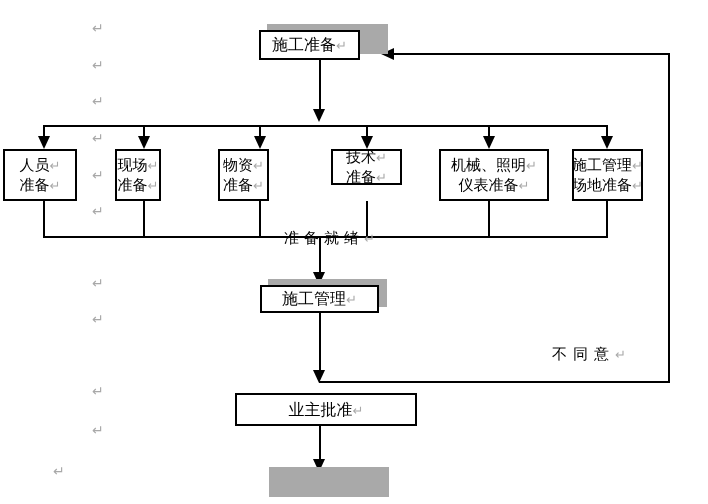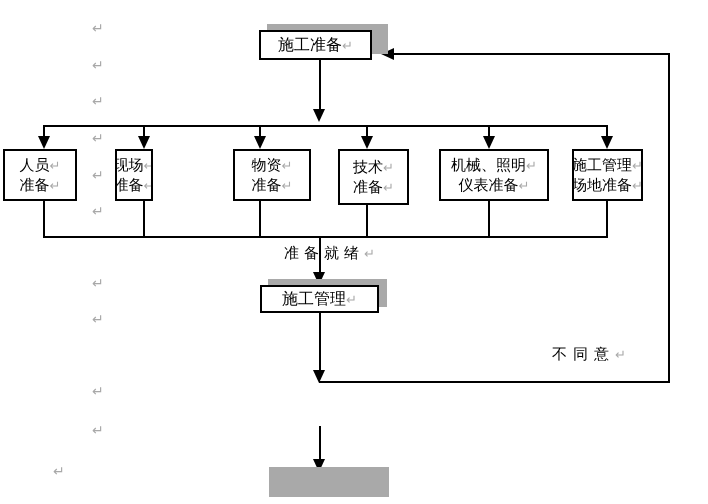--- a/index.html
+++ b/index.html
@@ -85,52 +85,55 @@
   <div class="hl" style="left:390px;top:53px;width:280px"></div>
   <div class="ah-left" style="left:381px;top:48px"></div>
 
   <div class="vl" style="left:319px;top:426px;height:34px"></div>
   <div class="ah-down" style="left:313px;top:459px"></div>
 
   <div class="shadow" style="left:267px;top:24px;width:121px;height:30px"></div>
   <div class="shadow" style="left:268px;top:279px;width:119px;height:28px"></div>
   <div class="shadow" style="left:269px;top:467px;width:120px;height:30px"></div>
 
-  <div class="box sl" style="left:259px;top:30px;width:113px;height:30px">
+  <div class="box sl" style="left:259px;top:30px;width:101px;height:30px">
     <div class="bl"><span>施工准备</span><span class="pm">↵</span></div>
   </div>
 
   <div class="box" style="left:3px;top:149px;width:74px;height:52px">
     <div class="bl"><span>人员</span><span class="pm">↵</span></div>
     <div class="bl"><span>准备</span><span class="pm">↵</span></div>
   </div>
-  <div class="box" style="left:115px;top:149px;width:38px;height:52px">
+  <div class="box" style="left:115px;top:149px;width:46px;height:52px">
     <div class="bl"><span>现场</span><span class="pm">↵</span></div>
     <div class="bl"><span>准备</span><span class="pm">↵</span></div>
   </div>
-  <div class="box" style="left:233px;top:149px;width:78px;height:52px">
+  <div class="box" style="left:218px;top:149px;width:51px;height:52px">
     <div class="bl"><span>物资</span><span class="pm">↵</span></div>
     <div class="bl"><span>准备</span><span class="pm">↵</span></div>
   </div>
-  <div class="box" style="left:338px;top:149px;width:71px;height:56px">
+  <div class="box" style="left:331px;top:149px;width:71px;height:36px">
     <div class="bl"><span>技术</span><span class="pm">↵</span></div>
     <div class="bl"><span>准备</span><span class="pm">↵</span></div>
   </div>
   <div class="box" style="left:572px;top:149px;width:71px;height:52px">
     <div class="bl"><span>施工管理</span><span class="pm">↵</span></div>
     <div class="bl"><span>场地准备</span><span class="pm">↵</span></div>
   </div>
   <div class="box" style="left:439px;top:149px;width:110px;height:52px">
     <div class="bl"><span>机械、照明</span><span class="pm">↵</span></div>
     <div class="bl"><span>仪表准备</span><span class="pm">↵</span></div>
   </div>
 
-  <div class="flabel ls5" style="left:284px;top:244px"><span>准备就绪</span><span class="pm">↵</span></div>
+  <div class="flabel ls5" style="left:284px;top:229px"><span>准备就绪</span><span class="pm">↵</span></div>
 
   <div class="box sl" style="left:260px;top:285px;width:119px;height:28px">
     <div class="bl"><span>施工管理</span><span class="pm">↵</span></div>
   </div>
 
   <div class="flabel ls6" style="left:552px;top:345px"><span>不同意</span><span class="pm">↵</span></div>
 
+  <div class="box sl" style="left:235px;top:393px;width:182px;height:33px">
+    <div class="bl"><span>业主批准</span><span class="pm">↵</span></div>
+  </div>
 
 
 </div>
 
 </body></html>

